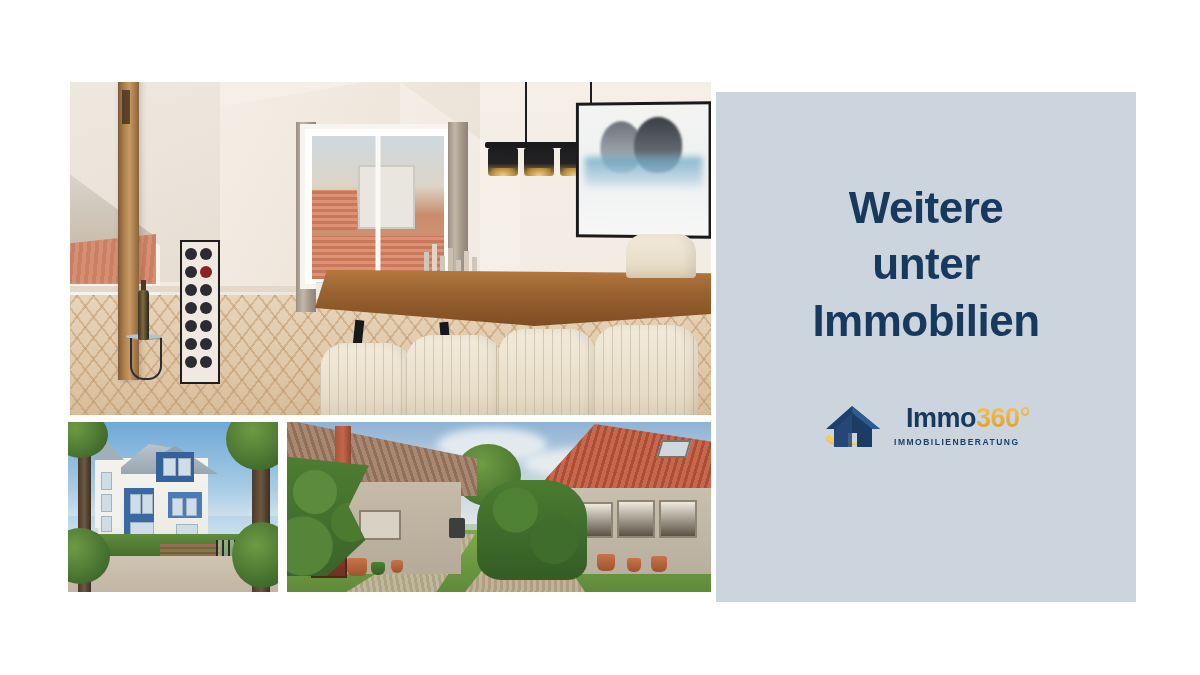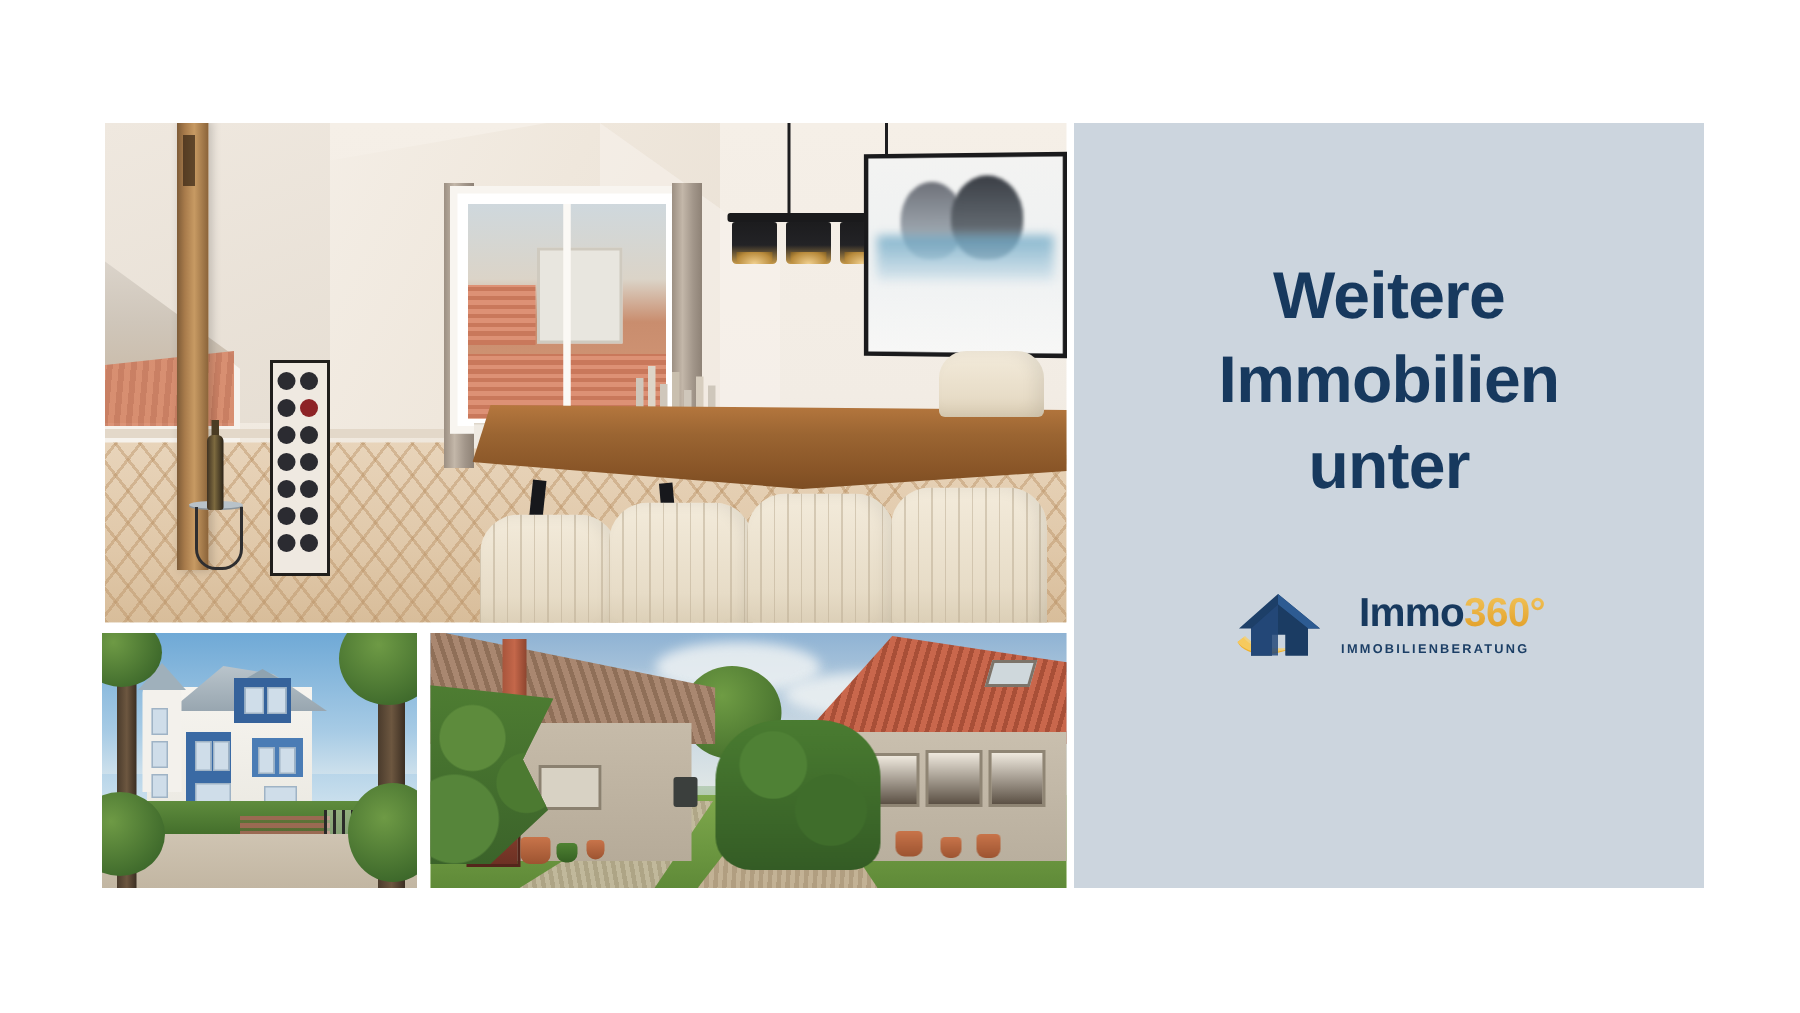--- a/index.html
+++ b/index.html
@@ -404,21 +404,21 @@
     background: linear-gradient(180deg,#c8744a,#9d5431);
   }
   .c-bin {
     position:absolute; left:162px; top:96px; width:16px; height:20px;
     background:#3b3f3d; border-radius:2px;
   }
 
   
   #info-panel {
     position: absolute;
-    left: 716px; top: 82px;
+    left: 716px; top: 92px;
     width: 420px; height: 510px;
     background: #ccd5de;
     display: flex;
     flex-direction: column;
     align-items: center;
   }
   #headline {
     margin-top: 88px;
     color: #17395e;
     font-family: "Liberation Sans", sans-serif;
@@ -646,22 +646,22 @@
     <div class="c-bush-right"></div>
     <div class="c-pot" style="right:96px;  top:132px; width:18px; height:17px;"></div>
     <div class="c-pot" style="right:70px;  top:136px; width:14px; height:14px;"></div>
     <div class="c-pot" style="right:44px;  top:134px; width:16px; height:16px;"></div>
   </div>
 
   <div id="info-panel">
 
     <div id="headline">
       <span class="l">Weitere</span>
+      <span class="l">unter</span>
       <span class="l">Immobilien</span>
-      <span class="l">unter</span>
     </div>
 
 
     <div id="logo">
       <div id="logo-mark">
         <svg viewBox="0 0 120 92" width="60" height="46" aria-hidden="true">
           <path d="M6 70 C14 86, 44 92, 74 80 C54 84, 26 80, 14 64 Z" fill="#f0b22e"></path>
           <path d="M6 70 C16 84, 46 90, 76 78 C56 80, 28 76, 16 62 Z" fill="#f7cf6a" opacity="0.8"></path>
           <path d="M60 6 L116 52 L100 52 L100 88 L70 88 L70 60 L52 60 L52 88 L24 88 L24 52 L8 52 Z" fill="#1d3f68"></path>
           <path d="M60 6 L116 52 L100 52 L60 20 Z" fill="#2d5b92"></path>

